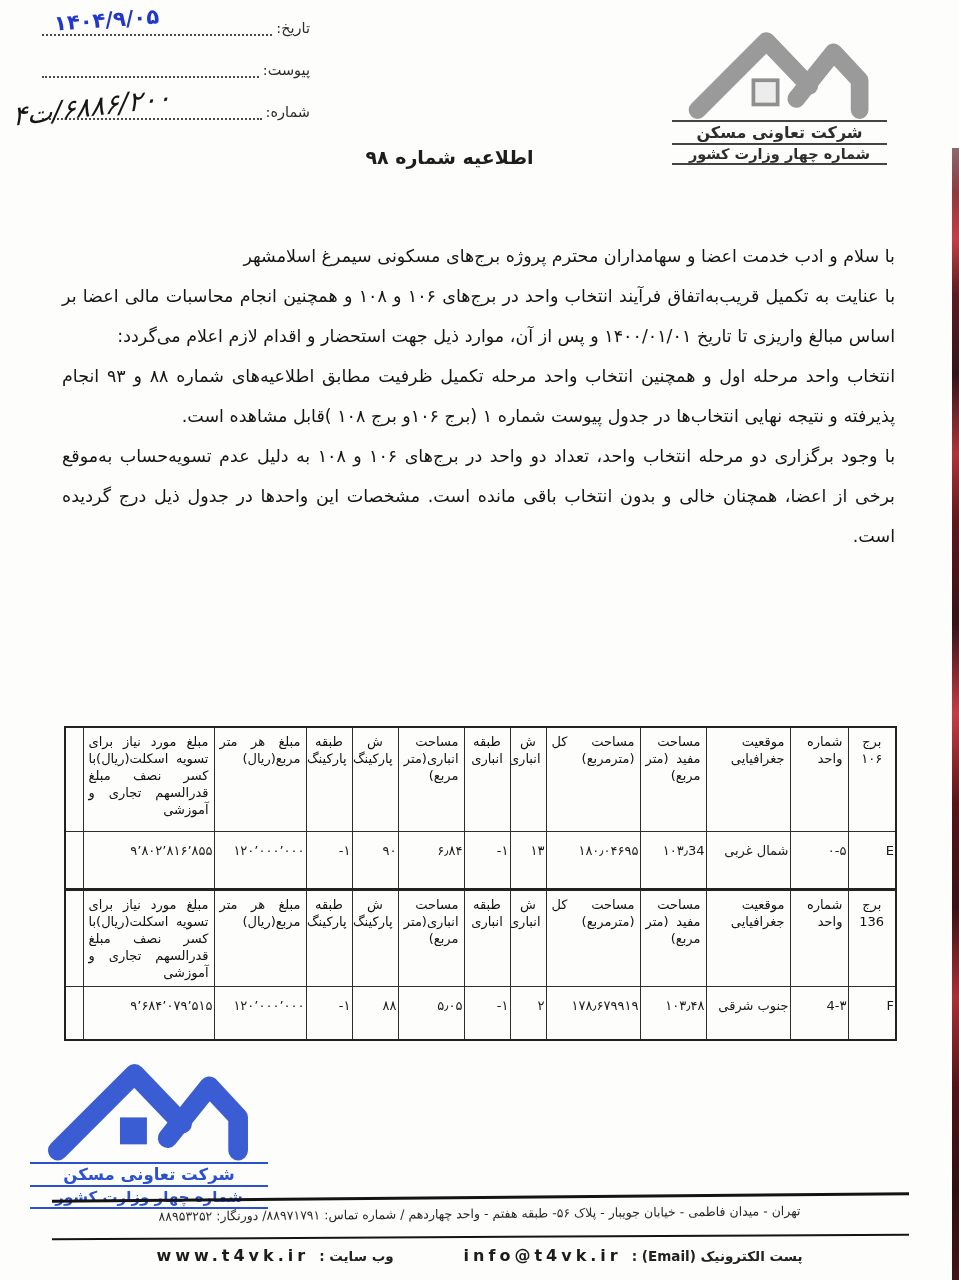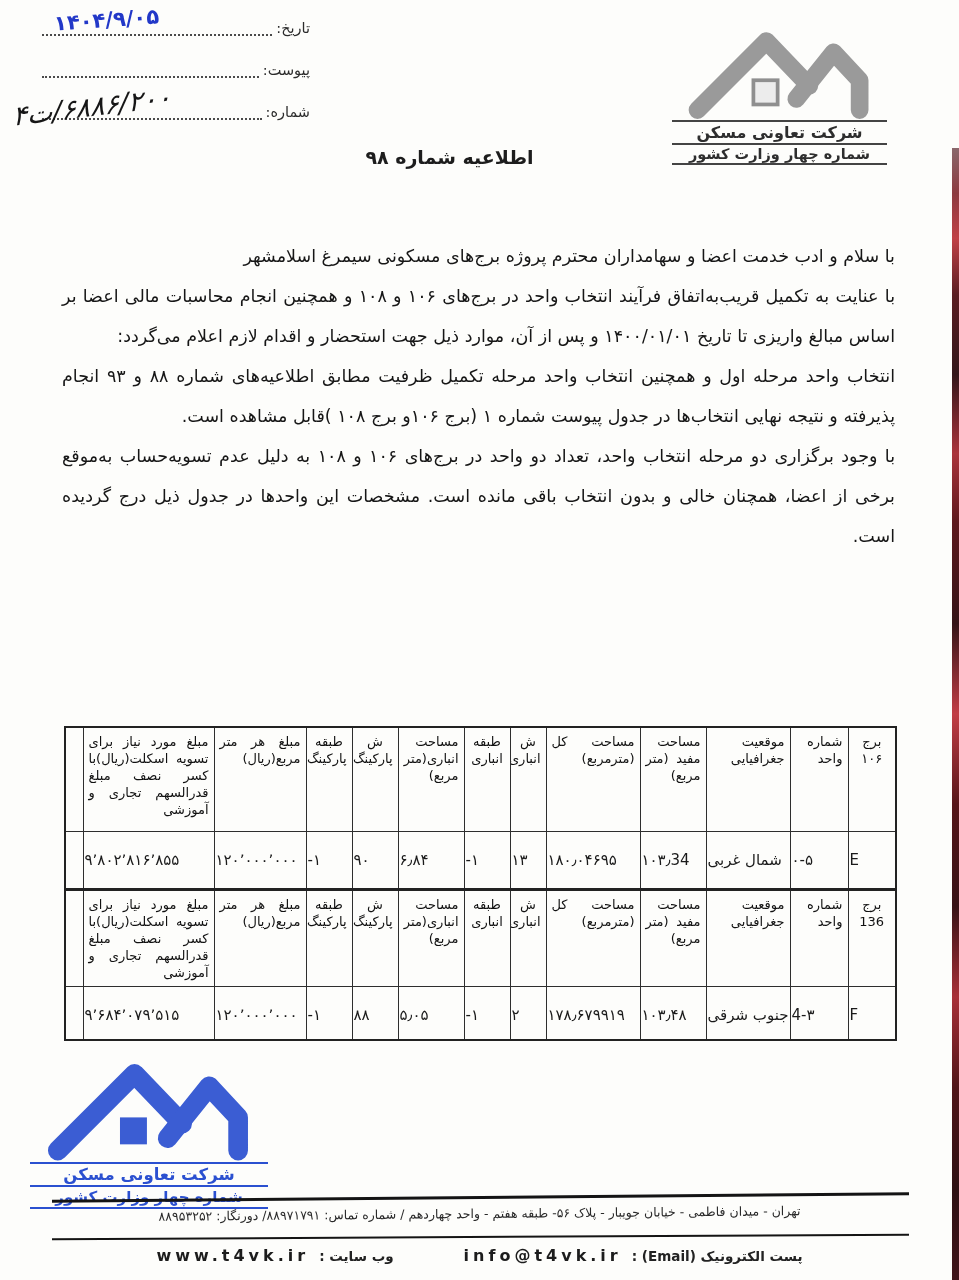--- a/index.html
+++ b/index.html
@@ -49,21 +49,21 @@
   
   .tbl-wrap{position:absolute;top:726px;right:62px;}
   table.unit-table{border-collapse:collapse;table-layout:fixed;width:831px;direction:rtl;
     font-family:"DejaVu Sans",sans-serif;}
   table.t2{margin-top:-1px;}
   .unit-table td,.unit-table th{border:1px solid #2e2e2e;overflow:hidden;}
   .unit-table{border:2px solid #222;}
   .unit-table th{font-size:13px;font-weight:normal;vertical-align:top;padding:5px 5px 2px;
     text-align:justify;text-align-last:justify;line-height:17px;color:#111;}
   .unit-table th.c{text-align:center;text-align-last:center;}
-  .unit-table td{font-size:15px;text-align:left;vertical-align:top;padding-top:19px;line-height:19px;}
+  .unit-table td{font-size:13px;text-align:right;vertical-align:top;padding-top:9px;line-height:19px;}
   td.num{direction:ltr;}
   tr.hdr1{height:104px;} tr.dat1{height:58px;}
   tr.hdr2{height:96px;}  tr.dat2{height:54px;}
 
   
   .rule1{position:absolute;left:52px;right:50px;top:1196px;height:3px;background:#141414;transform:rotate(-0.5deg);}
   .address{position:absolute;left:56px;right:56px;top:1206px;text-align:center;font-size:12.5px;color:#2a2a2a;
     transform:rotate(-0.5deg);white-space:nowrap;}
   .rule2{position:absolute;left:52px;right:50px;top:1236px;height:2px;background:#141414;transform:rotate(-0.3deg);}
   .contact{position:absolute;left:56px;right:56px;top:1246px;display:flex;flex-direction:row;

